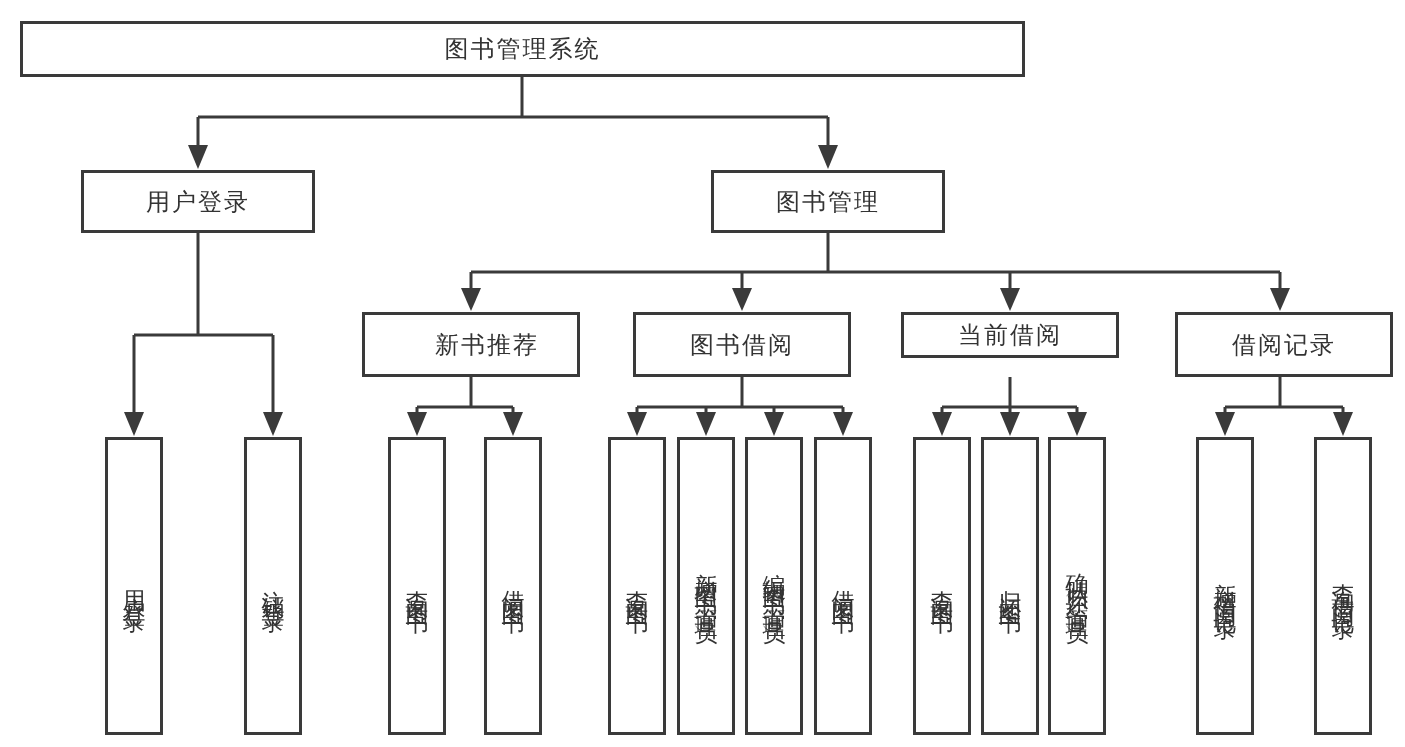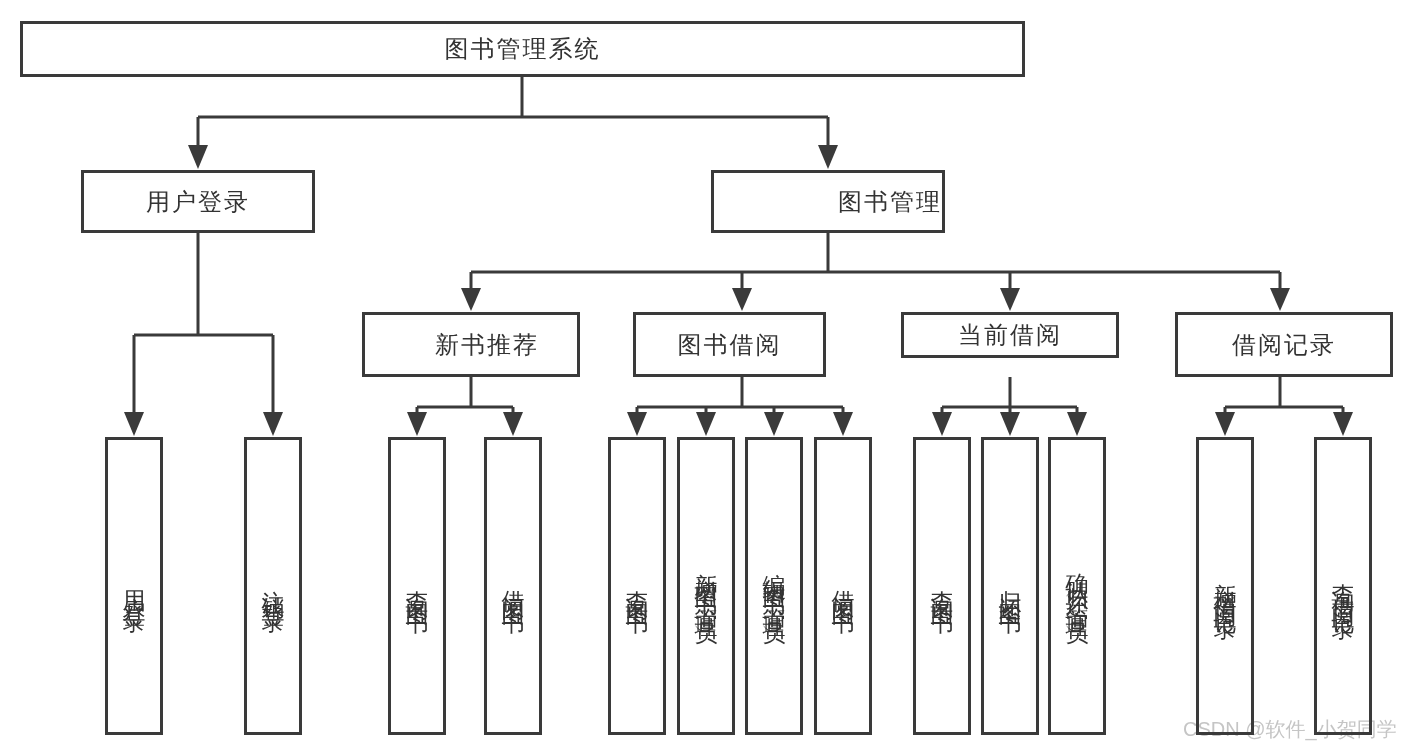--- a/index.html
+++ b/index.html
@@ -117,28 +117,28 @@
     </g>
   </svg>
 
   <div class="node h" style="left:20px; top:21px; width:1005px; height:56px;">
     <span>图书管理系统</span>
   </div>
 
   <div class="node h" style="left:81px; top:170px; width:234px; height:63px;">
     <span>用户登录</span>
   </div>
-  <div class="node h" style="left:711px; top:170px; width:234px; height:63px;justify-content:flex-end;">
+  <div class="node h" style="left:711px; top:170px; width:234px; height:63px;">
     <span>图书管理</span>
   </div>
 
   <div class="node h" style="left:362px; top:312px; width:218px; height:65px;padding-left:32px;">
     <span>新书推荐</span>
   </div>
-  <div class="node h" style="left:633px; top:312px; width:193px; height:65px;">
+  <div class="node h" style="left:633px; top:312px; width:218px; height:65px;">
     <span>图书借阅</span>
   </div>
   <div class="node h" style="left:901px; top:312px; width:218px; height:46px;">
     <span>当前借阅</span>
   </div>
   <div class="node h" style="left:1175px; top:312px; width:218px; height:65px;">
     <span>借阅记录</span>
   </div>
 
   <div class="node v" style="left:105px;">
@@ -178,15 +178,14 @@
     <span class="vtext">确认归还（管理员）</span>
   </div>
 
   <div class="node v" style="left:1196px;">
     <span class="vtext">新增借阅记录</span>
   </div>
   <div class="node v" style="left:1314px;">
     <span class="vtext">查询借阅记录</span>
   </div>
 
-  <div class="watermark">CSDN @软件_小贺同学</div>
 
 </div>
 
 </body></html>

